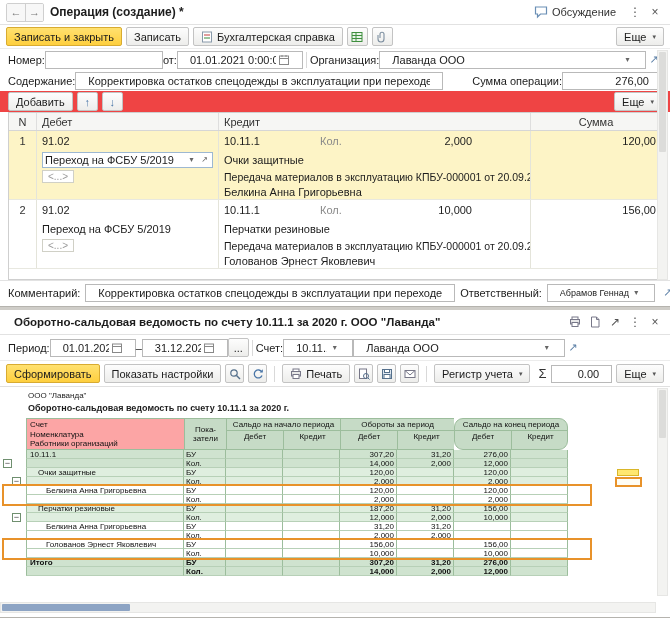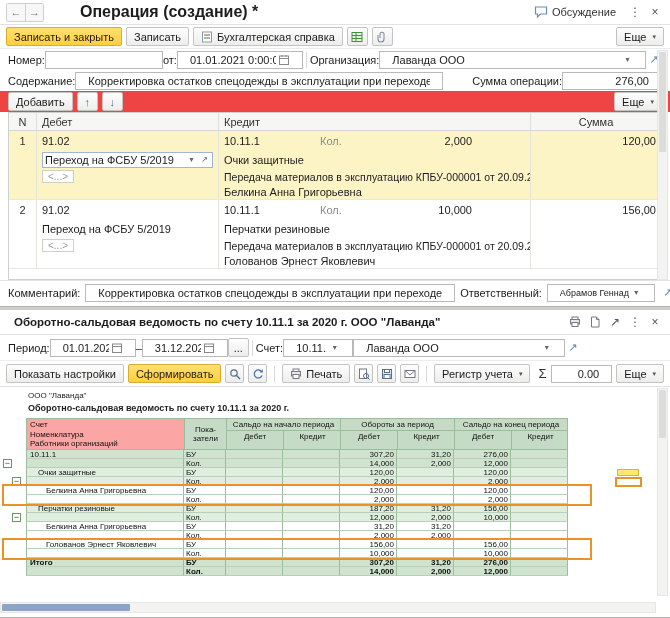--- a/index.html
+++ b/index.html
@@ -7,21 +7,21 @@
 body{background:#cfcdc8;font-size:11px;color:#1c1c1c;}
 .screen{position:relative;width:670px;height:618px;background:#cfcdc8;overflow:hidden;}
 .win{position:absolute;left:0;width:670px;background:#fff;overflow:hidden;border-bottom:1px solid #b5b3ae;}
 .op-win{top:0;height:307px;}
 .rep-win{top:310px;height:308px;}
 
 .titlebar{display:flex;align-items:center;height:25px;padding:0 6px;background:#fff;border-bottom:1px solid #e2e2e2;gap:6px;}
 .navgroup{display:inline-flex;border:1px solid #cfcfcf;border-radius:2px;overflow:hidden;}
 .navbtn{width:18px;height:17px;border:none;background:#f7f7f7;color:#777;font-size:11px;line-height:15px;}
 .navbtn+.navbtn{border-left:1px solid #cfcfcf;}
-.wtitle{font-weight:bold;font-size:16px;margin-left:30px;white-space:nowrap;overflow:hidden;}
+.wtitle{font-weight:bold;font-size:12px;white-space:nowrap;overflow:hidden;}
 .rep-win .wtitle{margin-left:8px;font-size:11.5px;}
 .tright{margin-left:auto;display:inline-flex;align-items:center;gap:2px;flex:none;}
 .flatbtn{border:none;background:none;width:18px;height:18px;color:#555;font-size:12px;display:inline-flex;align-items:center;justify-content:center;}
 .discussion{display:inline-flex;align-items:center;gap:4px;border:none;background:none;color:#333;font-size:11px;margin-right:8px;}
 
 .toolbar{display:flex;align-items:center;height:24px;padding:0 6px;gap:4px;background:#fff;border-bottom:1px solid #ececec;}
 .btn{display:inline-flex;align-items:center;gap:4px;height:19px;padding:0 7px;background:linear-gradient(#fdfdfd,#ededeb);border:1px solid #c3c3c3;border-radius:2px;font-size:11px;white-space:nowrap;color:#1c1c1c;}
 .btn.primary{background:linear-gradient(#ffe170,#fecf3e);border-color:#d8ab31;}
 .iconbtn{width:21px;padding:0;justify-content:center;}
 .caret{font-size:7px;color:#555;margin-left:2px;}
@@ -70,21 +70,21 @@
 .rtitle{font-size:9px;font-weight:bold;margin:2px 0 4px 26px;line-height:11px;}
 .rtable{position:relative;width:590px;font-size:8px;line-height:9px;color:#111;}
 .cg{width:24px;flex:none;position:relative;background:#fff;}
 .cl{width:158px;flex:none;}
 .ci{width:42px;flex:none;}
 .cn{width:57px;flex:none;}
 .rhead{display:flex;height:32px;}
 .rhead .cl{display:flex;flex-direction:column;justify-content:space-between;padding:1px 3px;background:#fca5a5;border:1px solid #9cbd9c;border-right:none;}
 .rhead .ci{display:flex;flex-direction:column;align-items:center;justify-content:center;background:#c6dbc6;border:1px solid #9cbd9c;border-right:none;}
 .hgrp{width:114px;flex:none;display:flex;flex-direction:column;background:#c6dbc6;border:1px solid #9cbd9c;border-right:none;}
-.hgrp:last-child{border-right:1px solid #9cbd9c;}
+.hgrp:last-child{border-right:1px solid #9cbd9c;border-radius:9px;}
 .hgrp .gt{height:12px;display:flex;align-items:center;justify-content:center;border-bottom:1px solid #9cbd9c;white-space:nowrap;overflow:hidden;}
 .hgrp .dk{display:flex;flex:1;}
 .hgrp .dk .cn{display:flex;justify-content:center;padding-top:1px;border-right:1px solid #9cbd9c;}
 .hgrp .dk .cn:last-child{border-right:none;}
 .rrow{display:flex;height:9px;}
 .rrow>span{display:block;overflow:hidden;white-space:nowrap;}
 .rrow .cl{border-left:1px solid #9cbd9c;border-right:1px solid #9cbd9c;border-bottom:1px solid #b7d0b7;padding:0 2px;}
 .rrow .ci{border-right:1px solid #9cbd9c;border-bottom:1px solid #b7d0b7;padding:0 2px;}
 .rrow .cn{border-right:1px solid #9cbd9c;border-bottom:1px solid #b7d0b7;text-align:right;padding:0 2px;}
 .lv0>span:not(.cg){background:#cfe3cf;}
@@ -369,22 +369,22 @@
     </span>
     <span class="fld" style="width:212px">
       <span class="in">Лаванда ООО</span>
       <span class="fldbtn">▾</span>
     </span>
     <button class="linkbtn">↗</button>
     <span class="spacer"></span>
   </div>
 
   <div class="toolbar reptb">
+    <button class="btn primary">Сформировать</button>
     <button class="btn">Показать настройки</button>
-    <button class="btn primary">Сформировать</button>
     <button class="btn iconbtn">
       <svg class="ic12" viewBox="0 0 12 12">
             <circle cx="5" cy="5" r="3.2" fill="none" stroke="#55708c" stroke-width="1.2"></circle>
             <line x1="7.5" y1="7.5" x2="11" y2="11" stroke="#55708c" stroke-width="1.4"></line>
           </svg>
     </button>
     <button class="btn iconbtn">
       <svg class="ic12" viewBox="0 0 12 12">
             <path d="M9.8 4A4 4 0 1 0 10 7.5" fill="none" stroke="#4a76a8" stroke-width="1.3"></path>
             <path d="M10.8 1.2v3.2H7.6z" fill="#4a76a8"></path>

